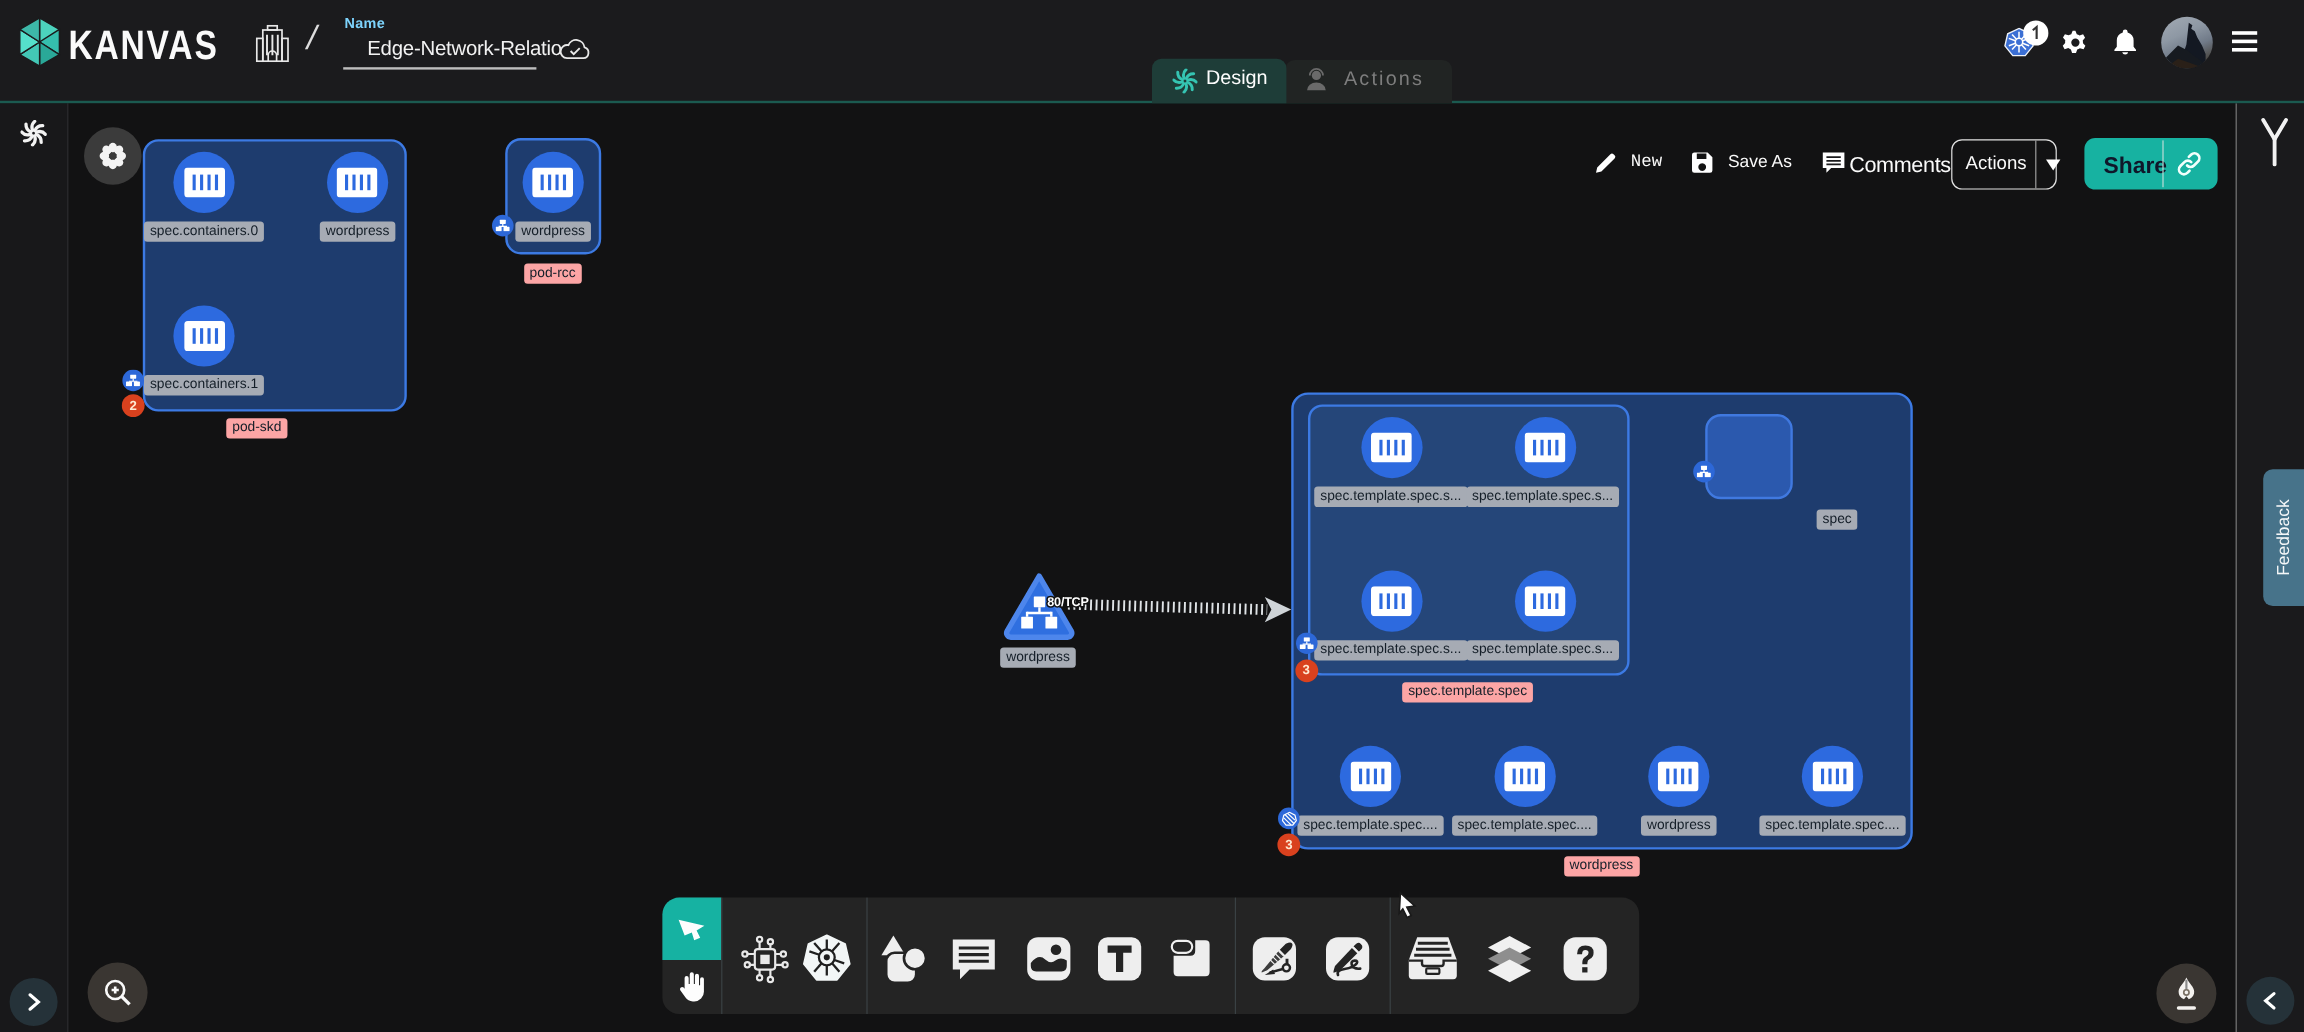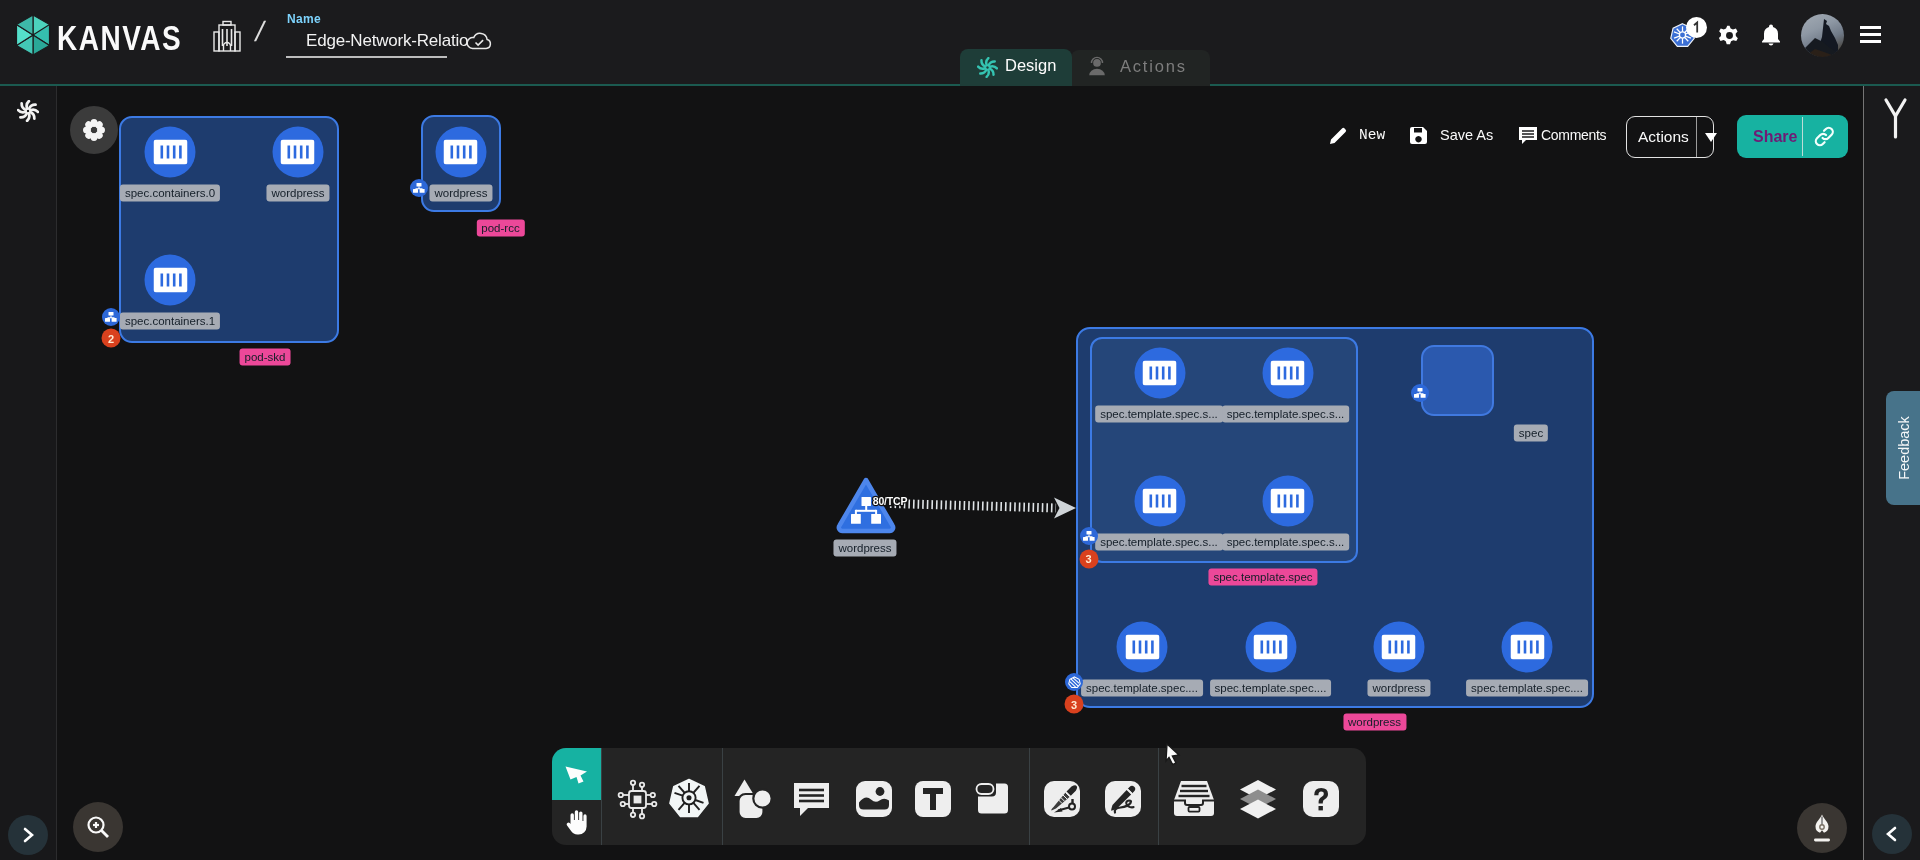--- a/index.html
+++ b/index.html
@@ -1,21 +1,21 @@
 <!DOCTYPE html>
 <html><head>
 <meta charset="utf-8">
 <style>
   * { margin:0; padding:0; box-sizing:border-box; }
   html,body { width:1920px; height:860px; background:#121213; overflow:hidden;
     font-family:"Liberation Sans", sans-serif; position:relative; }
   .abs { position:absolute; }
   .chip { position:absolute; transform:translate3d(-50%,-50%,0); background:#a6abb4; color:#141e28;
     font-size:11.5px; line-height:14px; padding:1px 5px 2px; border-radius:3px; white-space:nowrap; }
-  .grouplabel { background:#ec4899;margin-left:40px; }
+  .grouplabel { background:#fca5a5; }
   .badge { position:absolute; transform:translate(-50%,-50%); border-radius:50%;
     display:flex; align-items:center; justify-content:center; }
   .bluebadge { width:18px; height:18px; background:#2d68d8; }
   .orangebadge { width:19px; height:19px; background:#d9411e; color:#ffe9d2;
     font-size:11px; font-weight:bold; }
   .node { position:absolute; width:51px; height:51px; border-radius:50%; background:#2d6adf;
     transform:translate(-50%,-50%); display:flex; align-items:center; justify-content:center; }
   .fab { position:absolute; border-radius:50%; display:flex; align-items:center; justify-content:center; }
 </style>
 </head>
@@ -146,30 +146,30 @@
   <div class="abs" style="left:140px;top:17px;font-size:14.5px;color:#fafafa;">Save As</div>
 
   <svg class="abs" style="left:218px;top:16px;" width="20" height="19" viewBox="0 0 20 19" fill="#fff">
     <path d="M1 1 h18 v13 h-11 l-4 4 v-4 h-3 z"></path>
     <g stroke="#1b1b1d" stroke-width="1.5">
       <line x1="4" y1="5" x2="16" y2="5"></line>
       <line x1="4" y1="8" x2="16" y2="8"></line>
       <line x1="4" y1="11" x2="16" y2="11"></line>
     </g>
   </svg>
-  <div class="abs" style="left:241px;top:17px;font-size:14px;letter-spacing:-0.3px;color:#fafafa;">Comments</div>
+  <div class="abs" style="left:241px;top:17px;font-size:18px;letter-spacing:-0.3px;color:#fafafa;">Comments</div>
 
   <div class="abs" style="left:326px;top:6px;width:88px;height:42px;border:1.2px solid #e2e2e2;border-radius:9px;">
     <div class="abs" style="left:11px;top:11px;font-size:15.5px;color:#fafafa;">Actions</div>
     <div class="abs" style="left:69px;top:0;width:1px;height:40px;background:#9c9c9c;"></div>
     <div class="abs" style="left:78px;top:16px;width:0;height:0;border-left:6.2px solid transparent;border-right:6.2px solid transparent;border-top:9px solid #ffffff;"></div>
   </div>
 
   <div class="abs" style="left:437px;top:5px;width:111px;height:43px;background:#17b2a1;border-radius:9px;">
-    <div class="abs" style="left:16px;top:13px;font-size:16px;font-weight:bold;color:#701a75;">Share</div>
+    <div class="abs" style="left:16px;top:13px;font-size:19px;font-weight:bold;color:#0f172a;">Share</div>
     <div class="abs" style="left:65px;top:2px;width:1px;height:39px;background:#bcdcd6;"></div>
     <svg class="abs" style="left:76px;top:10px;" width="23" height="23" viewBox="0 0 24 24" fill="none" stroke="#f2fffc" stroke-width="2.3" stroke-linecap="round">
       <path d="M10 13.5 a4.2 4.2 0 0 0 6 0 l3.4-3.4 a4.2 4.2 0 0 0-6-6 l-1.9 1.9"></path>
       <path d="M13.6 10.5 a4.2 4.2 0 0 0-6 0 l-3.4 3.4 a4.2 4.2 0 0 0 6 6 l1.9-1.9"></path>
     </svg>
   </div>
 </div>
 
 <div id="diagram">
 
@@ -352,21 +352,21 @@
           <rect x="19.4" y="6" width="2.6" height="13"></rect>
           <rect x="25.6" y="6" width="2.6" height="13"></rect>
         </g>
       </svg>
     </div>
 
   <div class="chip" style="left:170px;top:193px;">spec.containers.0</div>
   <div class="chip" style="left:298px;top:193px;">wordpress</div>
   <div class="chip" style="left:170px;top:320.5px;">spec.containers.1</div>
   <div class="chip" style="left:461px;top:193px;">wordpress</div>
-  <div class="chip grouplabel" style="left:225px;top:357px;">pod-skd</div>
+  <div class="chip grouplabel" style="left:214px;top:357px;">pod-skd</div>
   <div class="chip grouplabel" style="left:460.5px;top:227.5px;">pod-rcc</div>
   <div class="chip" style="left:865px;top:548px;">wordpress</div>
   <div class="chip" style="left:1159px;top:414px;">spec.template.spec.s...</div>
   <div class="chip" style="left:1285.5px;top:414px;">spec.template.spec.s...</div>
   <div class="chip" style="left:1159px;top:542px;">spec.template.spec.s...</div>
   <div class="chip" style="left:1285.5px;top:542px;">spec.template.spec.s...</div>
   <div class="chip grouplabel" style="left:1223px;top:577px;">spec.template.spec</div>
   <div class="chip" style="left:1531px;top:433px;">spec</div>
   <div class="chip" style="left:1142px;top:687.5px;">spec.template.spec....</div>
   <div class="chip" style="left:1270.5px;top:687.5px;">spec.template.spec....</div>

